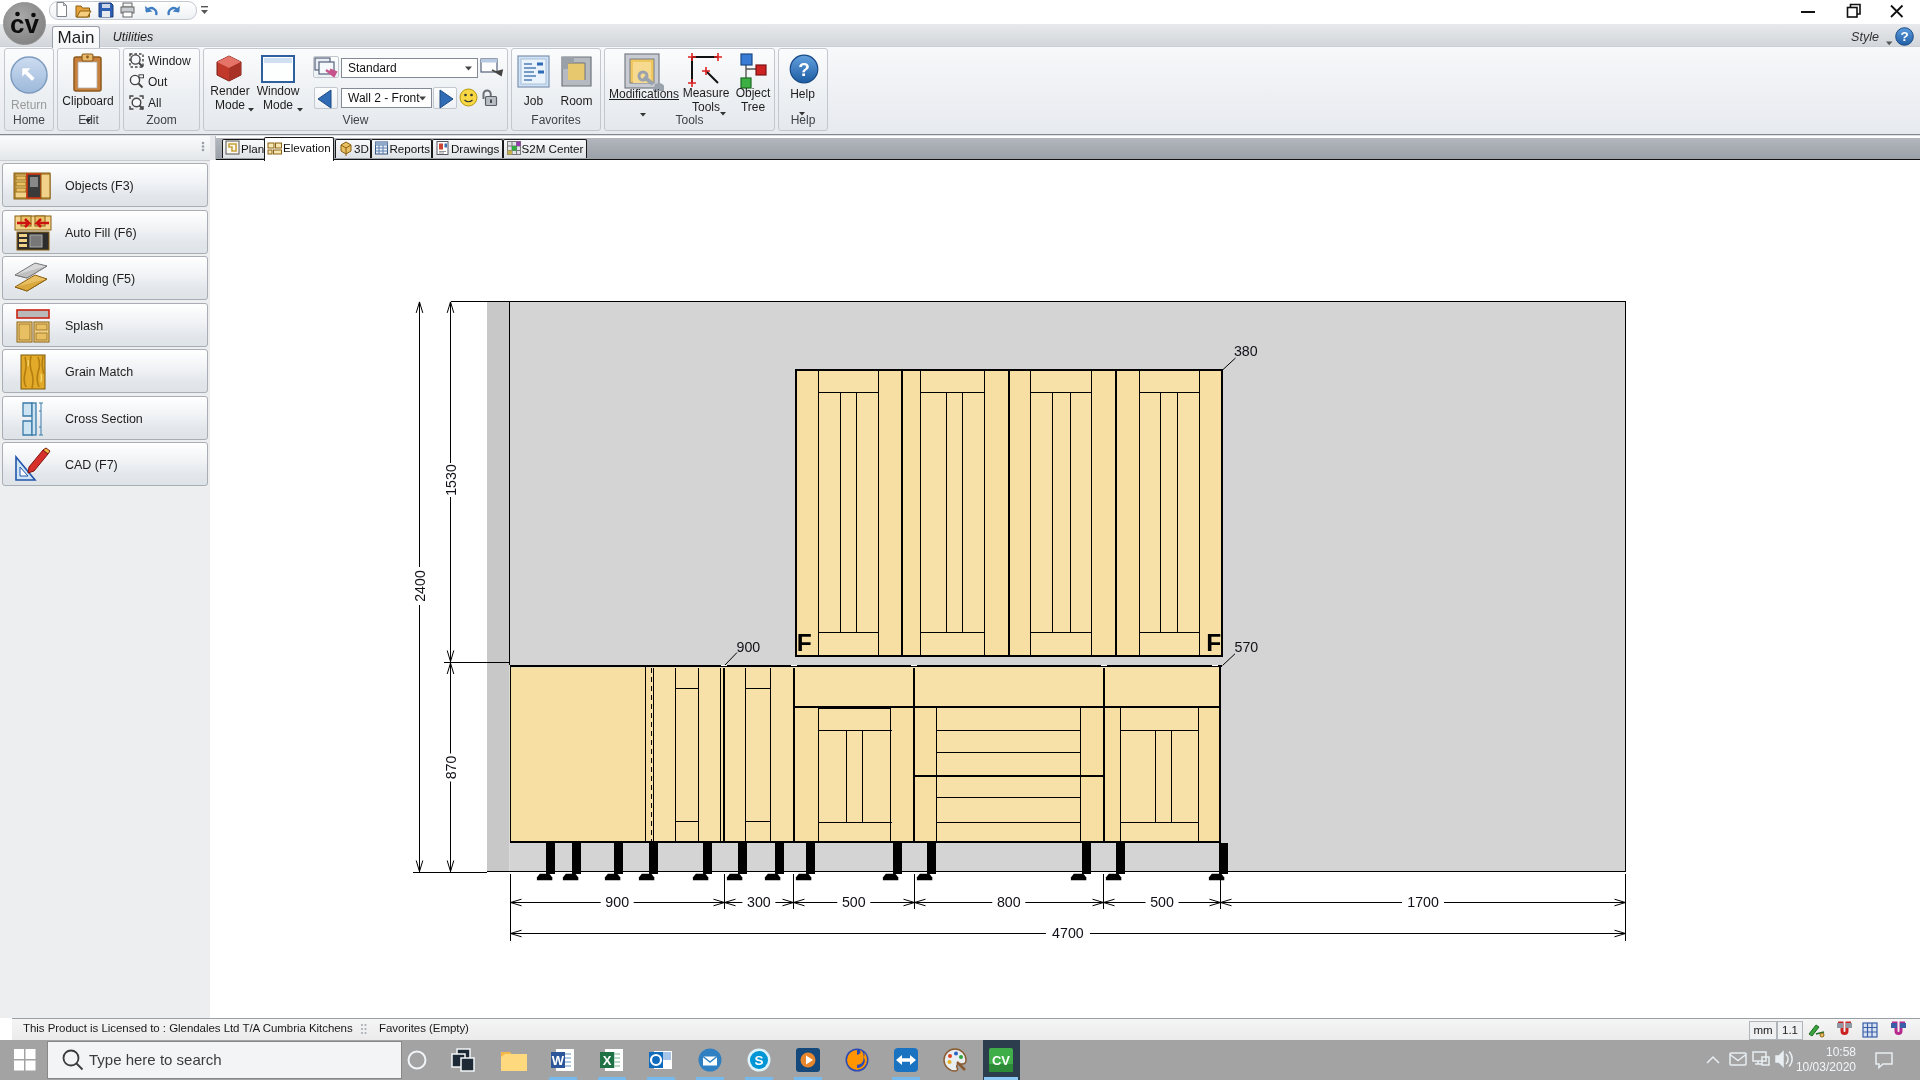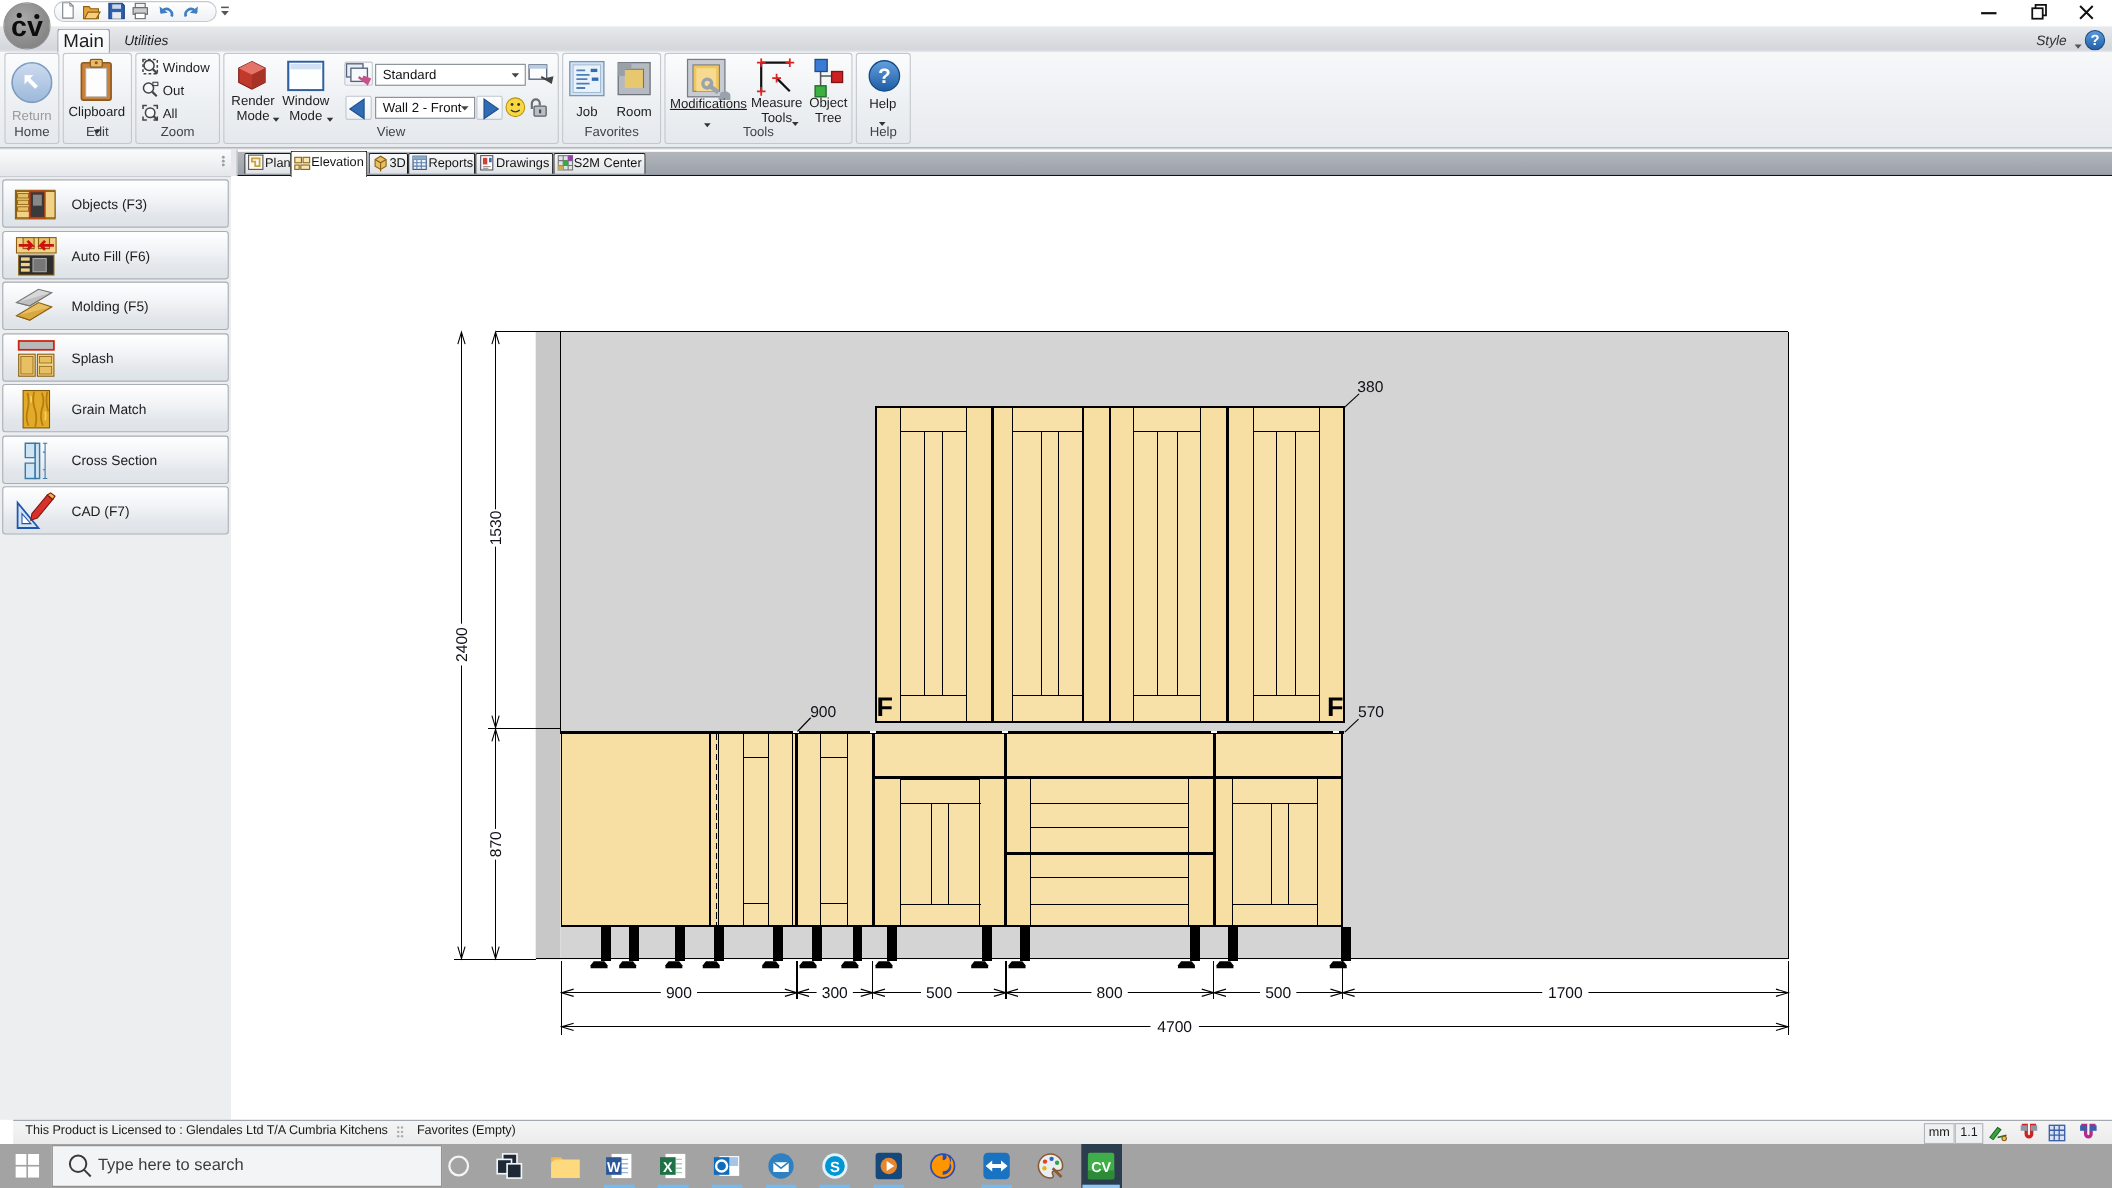--- a/index.html
+++ b/index.html
@@ -847,14 +847,30 @@
 </svg><div class="uline" style="left:144px;width:28px;"></div>
 <div class="uline" style="left:193px;width:28px;"></div>
 <div class="uline" style="left:242px;width:28px;"></div>
 <div class="uline" style="left:291px;width:28px;"></div>
 <div class="uline" style="left:340px;width:28px;"></div>
 <div class="uline" style="left:389px;width:28px;"></div>
 <div class="uline" style="left:487px;width:28px;"></div>
 <div class="uline" style="left:579px;width:34px;background:#8ec9f5;"></div>
 </div>
 
+    <div class="abs" style="left:1700px;top:0;width:220px;height:40px;" id="tray"><svg width="220" height="40">
+<g stroke="#e8eef2" fill="none" stroke-width="1.5">
+<path d="M7 23 l6-6 6 6"></path>
+<rect x="30" y="13" width="16" height="12" rx="1"></rect>
+<path d="M30 14.5 l8 6 8-6"></path>
+<rect x="53" y="12" width="13" height="9"></rect>
+<path d="M58 21 v3 M55 24 h7 M62 17 h7 v8 h-7z"></path>
+<path d="M76 16 h3 l4-4 v14 l-4-4 h-3 z" fill="#e8eef2"></path>
+<path d="M86 14 a7 7 0 0 1 0 10 M89 11.5 a10.5 10.5 0 0 1 0 15"></path>
+</g>
+<text x="156" y="16" font-size="12" fill="#f2f5f7" text-anchor="end" font-family="Liberation Sans">10:58</text>
+<text x="156" y="31" font-size="12" fill="#f2f5f7" text-anchor="end" font-family="Liberation Sans">10/03/2020</text>
+<g stroke="#e8eef2" fill="none" stroke-width="1.5">
+<path d="M176 13 h16 v11 h-9 l-4 3.5 v-3.5 h-3z"></path>
+</g>
+</svg></div>
   </div>
 </div>
 
 </body></html>

